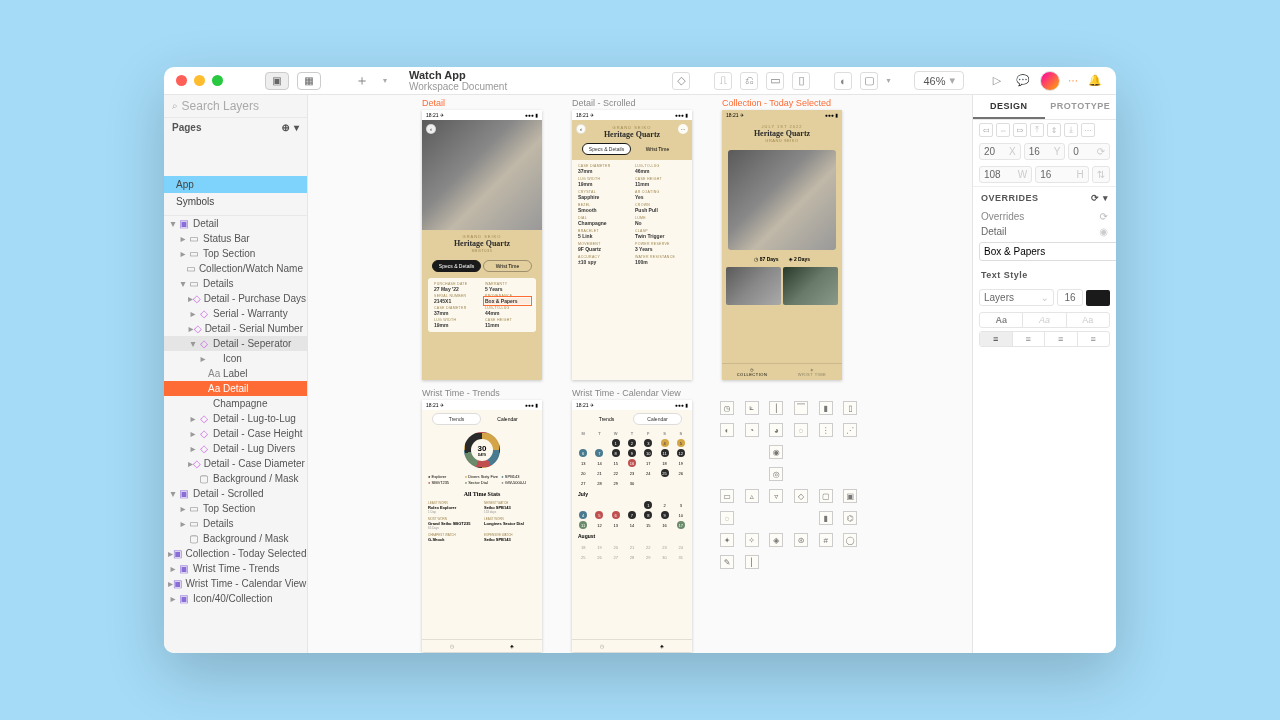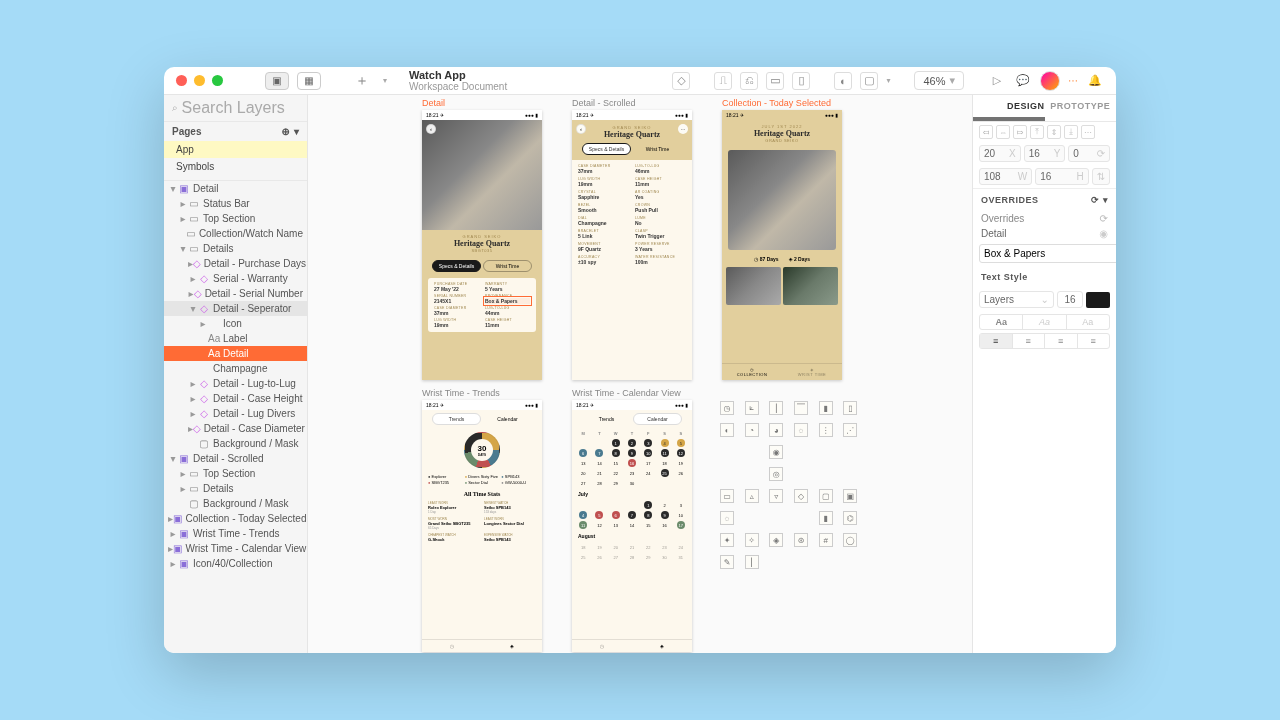--- a/index.html
+++ b/index.html
@@ -16,40 +16,40 @@
 .tool-group { display: flex; gap: 8px; align-items: center; }
 .ticon { width: 18px; height: 18px; display: flex; align-items: center; justify-content: center; color: #888; font-size: 11px; border: 1px solid #ddd; border-radius: 3px; }
 .zoom { display: flex; align-items: center; border: 1px solid #ddd; border-radius: 4px; padding: 2px 8px; font-size: 11px; color: #555; gap: 4px; }
 .avatar { width: 20px; height: 20px; border-radius: 50%; background: linear-gradient(135deg,#f0a,#fa0); border: 1px solid #ddd; }
 
 .main { display: flex; flex: 1; overflow: hidden; }
 .sidebar { width: 144px; background: #f5f5f5; border-right: 1px solid #e5e5e5; display: flex; flex-direction: column; overflow: hidden; font-size: 10px; color: #444; }
 .search { padding: 4px 8px; display: flex; align-items: center; gap: 4px; color: #aaa; border-bottom: 1px solid #e8e8e8; }
 .section-hdr { padding: 4px 8px; font-size: 10px; font-weight: 600; color: #555; display: flex; align-items: center; justify-content: space-between; }
 .page-item { padding: 3px 12px; font-size: 10px; }
-.page-item.active { background: #fef9c3; }
+.page-item.active { background: #7dd3fc; margin-top: 39px; }
 .layers { overflow-y: auto; flex: 1; }
 .layer { display: flex; align-items: center; padding: 2px 4px; font-size: 10px; color: #555; white-space: nowrap; }
 .layer .chev { width: 10px; text-align: center; color: #999; cursor: pointer; }
 .layer .ico { width: 12px; text-align: center; color: #888; margin-right: 3px; }
 .layer .ico.artb { color: #8a6ed8; }
 .layer .ico.sym { color: #cd67e8; }
 .layer.selected { background: #ff6b35; color: #fff; }
 .layer.selected .ico, .layer.selected .chev { color: #fff; }
 .layer.highlighted { background: #e5e5e5; }
 
 .canvas { flex: 1; background: #fafafa; position: relative; overflow: hidden; }
 .artboard { position: absolute; background: #fff; box-shadow: 0 1px 3px rgba(0,0,0,0.2); }
 .ab-label { position: absolute; top: -12px; left: 0; font-size: 9px; color: #888; white-space: nowrap; }
 .ab-label.sel { color: #ff6b35; }
 
 .inspector { width: 144px; border-left: 1px solid #e5e5e5; background: #fff; font-size: 10px; color: #666; overflow-y: auto; }
 .insp-tabs { display: flex; border-bottom: 1px solid #e8e8e8; }
 .insp-tab { flex: 1; text-align: center; padding: 6px 0; font-size: 9px; font-weight: 600; letter-spacing: 0.5px; color: #999; }
-.insp-tab.active { color: #333; border-bottom: 4px solid #737373; text-align: right; }
+.insp-tab.active { color: #333; border-bottom: 2px solid #737373; }
 .insp-row { display: flex; padding: 3px 6px; gap: 3px; align-items: center; }
 .insp-icon { width: 14px; height: 14px; border: 1px solid #ddd; border-radius: 2px; display: flex; align-items: center; justify-content: center; font-size: 8px; color: #bbb; }
 .insp-field { flex: 1; border: 1px solid #e5e5e5; border-radius: 3px; padding: 2px 4px; font-size: 10px; display: flex; justify-content: space-between; background: #fafafa; }
 .insp-section { padding: 6px 8px; font-size: 9px; font-weight: 600; letter-spacing: 0.5px; color: #555; border-top: 1px solid #eee; display: flex; justify-content: space-between; align-items: center; }
 .color-swatch { width: 24px; height: 16px; background: #1a1a1a; border-radius: 2px; }
 .align-grp { display: flex; border: 1px solid #e5e5e5; border-radius: 3px; margin: 3px 6px; }
 .align-grp span { flex: 1; text-align: center; padding: 2px 0; font-size: 9px; color: #888; border-right: 1px solid #e5e5e5; }
 .align-grp span:last-child { border-right: none; }
 .align-grp span.active { background: #eee; color: #333; }
 
@@ -129,21 +129,21 @@
       <span style="font-size:10px;color:#ff8a3d">⋯</span>
       <span class="ticon" style="border:none">🔔</span>
     </div>
   </div>
 
   <div class="main">
 
     <div class="sidebar">
       <div class="search">
         <span>⌕</span>
-        <span style="font-size:16px">Search Layers</span>
+        <span style="font-size:12px">Search Layers</span>
       </div>
       <div class="section-hdr">
         <span>Pages</span>
         <span style="display:flex;gap:4px">
             <span>⊕</span>
             <span>▾</span>
           </span>
       </div>
       <div class="page-item active">App</div>
       <div class="page-item">Symbols</div>

